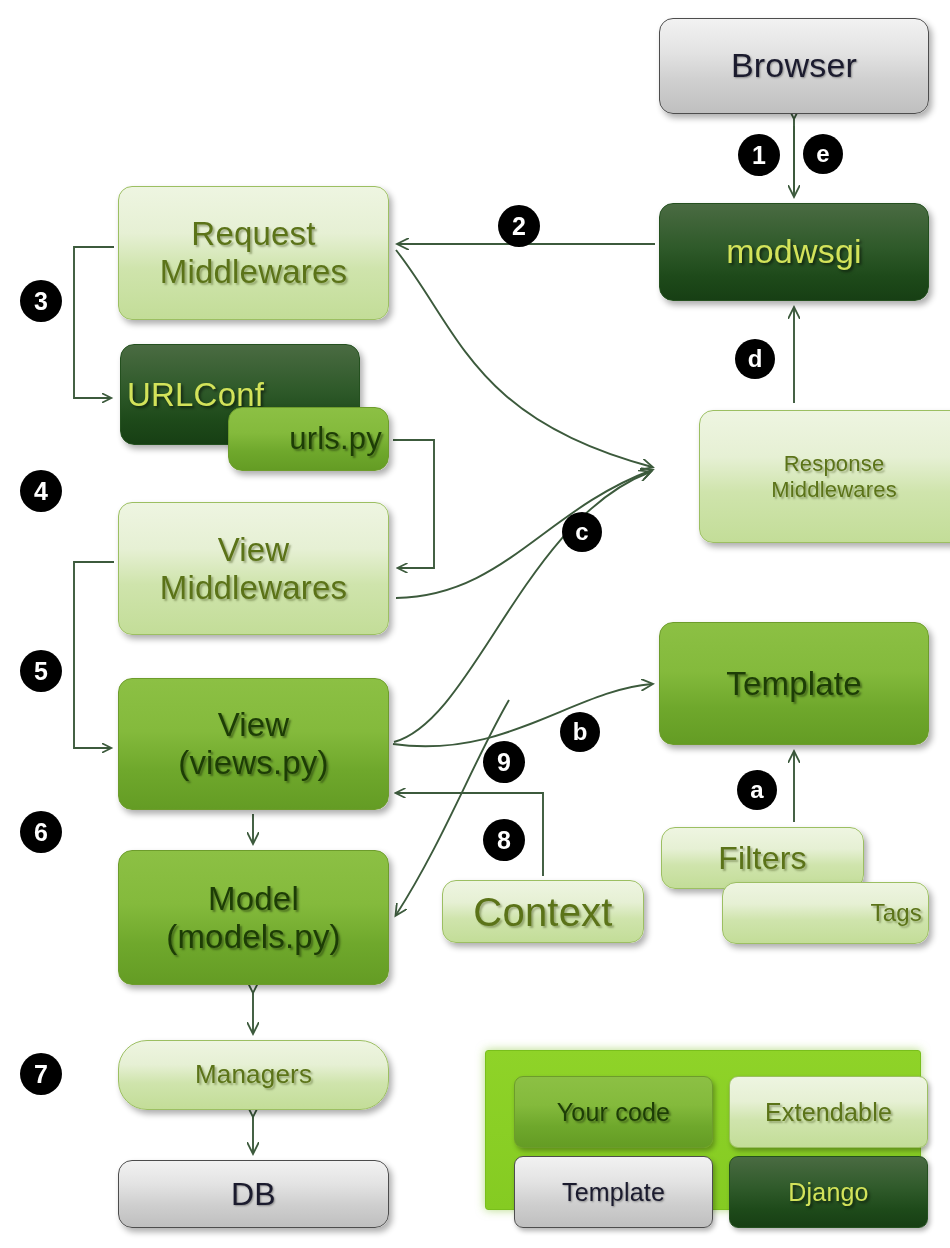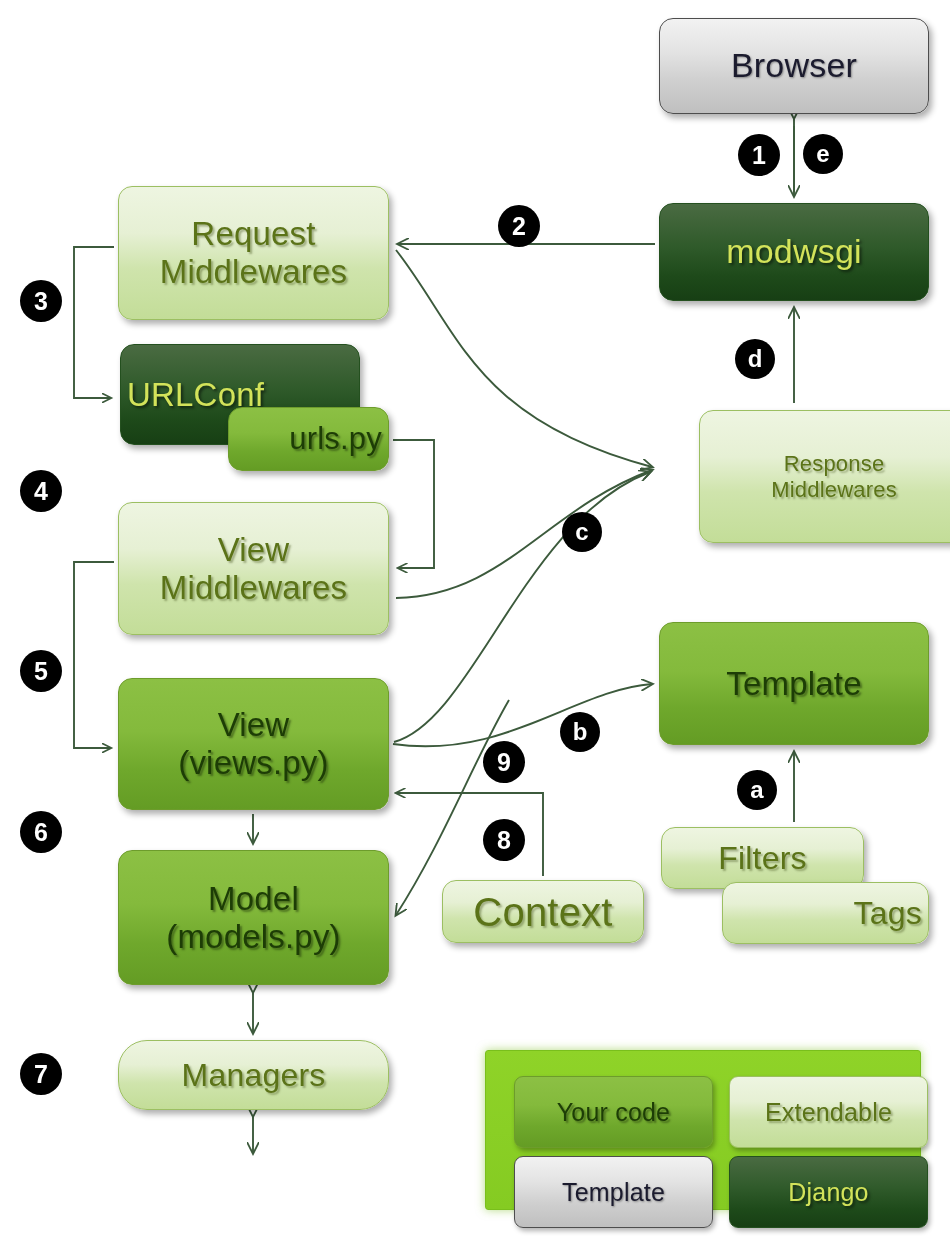--- a/index.html
+++ b/index.html
@@ -115,33 +115,36 @@
     </div>
   <div class="box pal-extendable" id="n-viewmw" style="left: 114px; top: 502px; width: 271px; height: 133px; font-size: 33px;">
       <span class="lbl">View<br>Middlewares</span>
     </div>
   <div class="box pal-yourcode" id="n-view" style="left: 114px; top: 678px; width: 271px; height: 132px; font-size: 33px;">
       <span class="lbl">View<br>(views.py)</span>
     </div>
   <div class="box pal-yourcode" id="n-model" style="left: 114px; top: 850px; width: 271px; height: 135px; font-size: 33px;">
       <span class="lbl">Model<br>(models.py)</span>
     </div>
-  <div class="box pal-extendable" id="n-managers" style="left: 114px; top: 1040px; width: 271px; height: 70px; font-size: 32px; border-radius: 29px;">
+  <div class="box pal-extendable" id="n-managers" style="left: 114px; top: 1040px; width: 271px; height: 70px; font-size: 26px; border-radius: 29px;">
       <span class="lbl">Managers</span>
+    </div>
+  <div class="box pal-external" id="n-db" style="left: 114px; top: 1160px; width: 271px; height: 68px; font-size: 32px;">
+      <span class="lbl">DB</span>
     </div>
   <div class="box pal-extendable" id="n-respmw" style="left: 655px; top: 410px; width: 270px; height: 133px; font-size: 22px; margin-left: 40px;">
       <span class="lbl">Response<br>Middlewares</span>
     </div>
   <div class="box pal-yourcode" id="n-template" style="left: 655px; top: 622px; width: 270px; height: 123px; font-size: 33px;">
       <span class="lbl">Template</span>
     </div>
   <div class="box pal-extendable" id="n-filters" style="left: 657px; top: 827px; width: 203px; height: 62px; font-size: 32px;">
       <span class="lbl" style="text-align: center;">Filters</span>
     </div>
-  <div class="box pal-extendable" id="n-tags" style="left: 718px; top: 882px; width: 207px; height: 62px; font-size: 32px; z-index: 5; padding-left: 20px;">
+  <div class="box pal-extendable" id="n-tags" style="left: 718px; top: 882px; width: 207px; height: 62px; font-size: 24px; z-index: 5; padding-left: 20px;">
       <span class="lbl" style="text-align: right;">Tags</span>
     </div>
   <div class="box pal-extendable" id="n-context" style="left: 438px; top: 880px; width: 202px; height: 63px; font-size: 40px; z-index: 5;">
       <span class="lbl">Context</span>
     </div>
 
   <div id="badges">
       <div class="badge" style="left: 734px; top: 134px;">1</div>
       <div class="badge small" style="left: 799px; top: 134px;">e</div>
       <div class="badge" style="left: 494px; top: 205px;">2</div>

